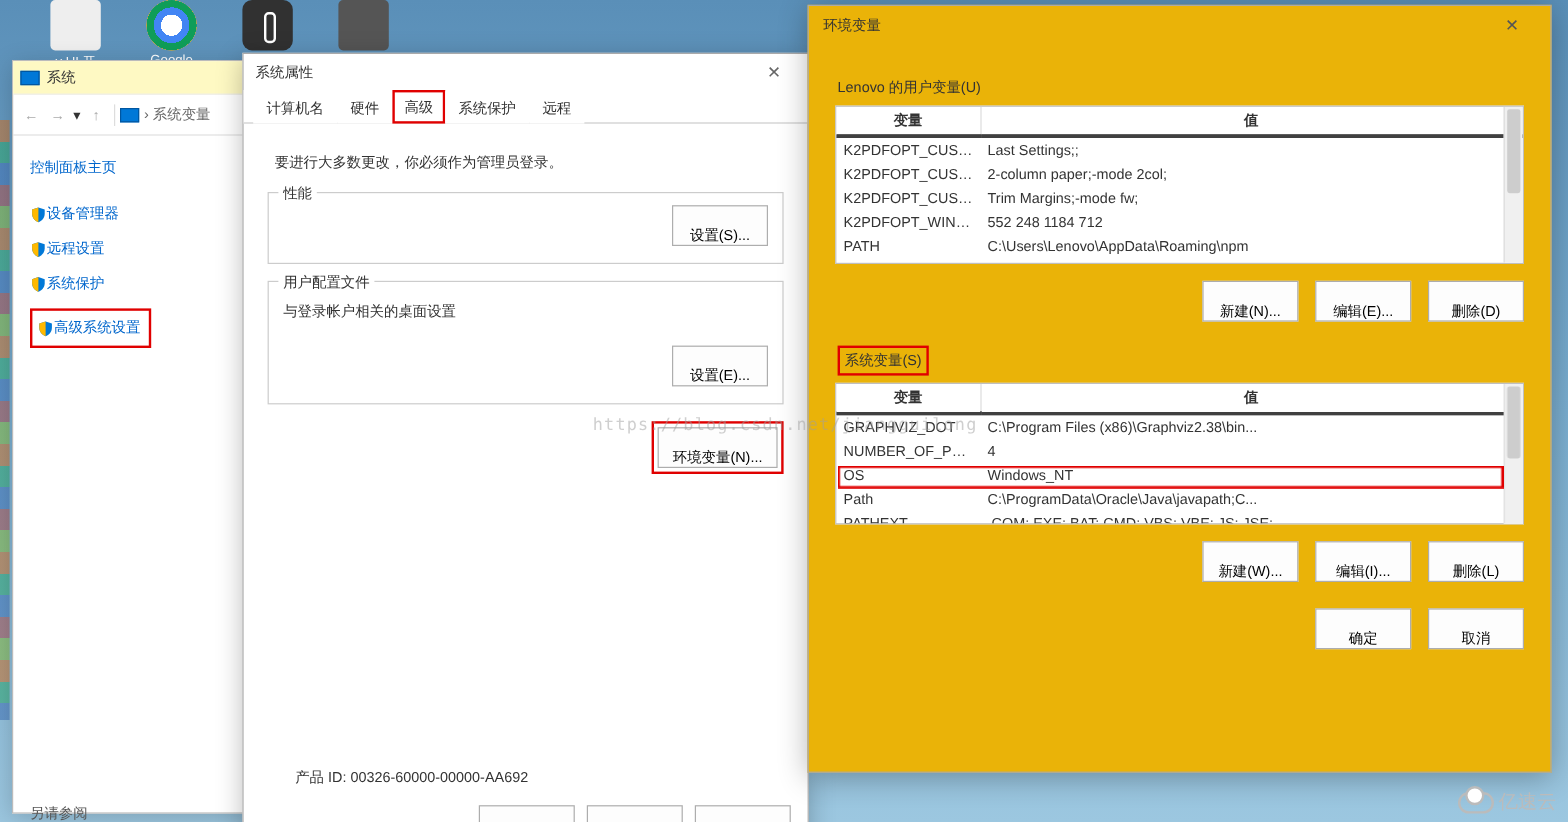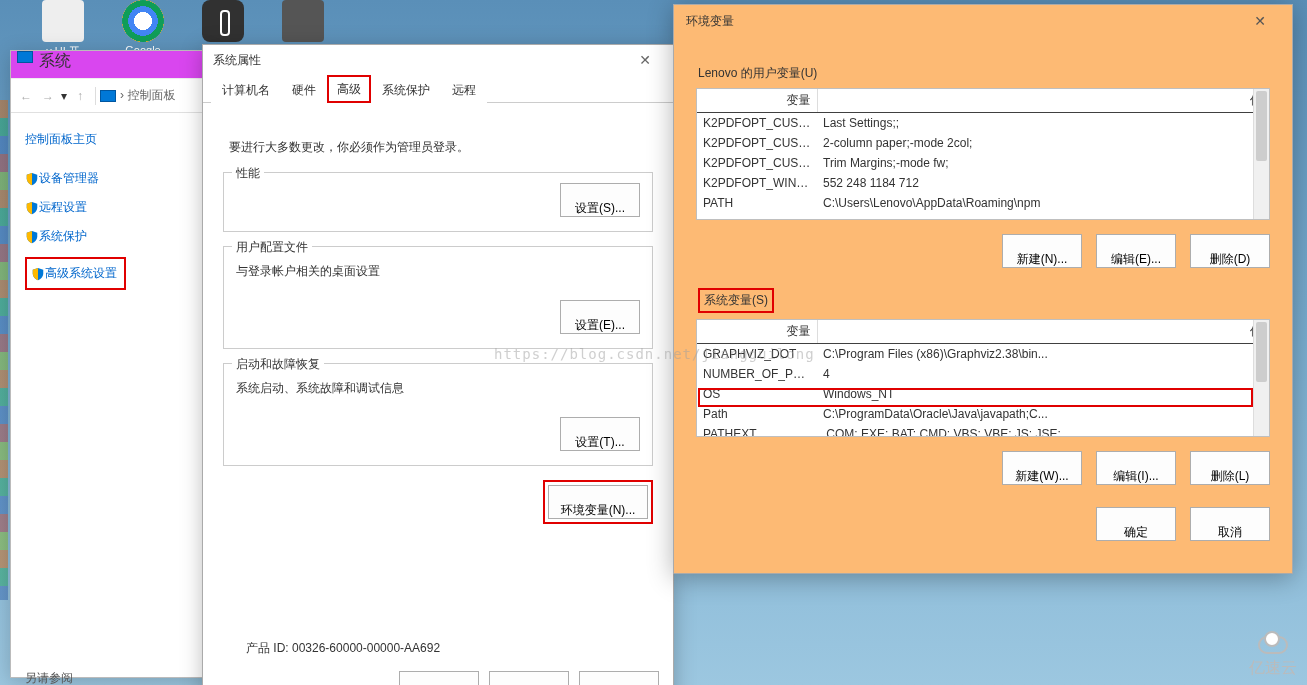--- a/index.html
+++ b/index.html
@@ -10,21 +10,21 @@
   .desktop-icon { width: 50px; text-align: center; color: #fff; font-size: 11px; }
   .desktop-icon .ico { width: 42px; height: 42px; background: #fff; border-radius: 4px; margin: 0 auto 2px; }
   .desktop-icon.yui .ico { background: #eee; }
   .desktop-icon.chrome .ico { background: radial-gradient(circle, #fff 30%, #4285f4 30%, #4285f4 50%, #0f9d58 50%, #0f9d58 70%, #f4b400 70%, #f4b400 85%, #db4437 85%); border-radius: 50%; }
   .desktop-icon.qq .ico { background: #313131; border-radius: 8px; position: relative; }
   .desktop-icon.qq .ico::after { content:""; position:absolute; left:18px; top:10px; width:6px; height:22px; border:2px solid #fff; border-radius:4px;}
   .desktop-icon.pic .ico { background: #555; }
 
   
   .cp-window { position: absolute; top: 50px; left: 10px; width: 202px; height: 628px; background: #fff; border: 1px solid #bbb; box-shadow: 0 4px 20px rgba(0,0,0,0.2); }
-  .cp-titlebar { height: 28px; background: #d946ef; display: flex; padding: 0 6px; font-size: 16px; color: #333; border-bottom: 1px solid #eee; }
+  .cp-titlebar { height: 28px; background: #fef9c3; display: flex; align-items: center; padding: 0 6px; font-size: 12px; color: #333; border-bottom: 1px solid #eee; }
   .cp-titlebar .sysico { width: 16px; height: 12px; background: #0078d7; border: 1px solid #0056a0; margin-right: 6px; }
   .cp-nav { height: 34px; border-bottom: 1px solid #e0e0e0; display: flex; align-items: center; padding: 0 4px; font-size: 12px; color: #666; }
   .cp-nav .arrow { width: 22px; text-align: center; color: #aaa; }
   .cp-nav .drop { color: #333; margin: 0 2px; }
   .cp-nav .sep { width: 1px; height: 18px; background: #ddd; margin: 0 4px; }
   .cp-nav .cpico { width: 16px; height: 12px; background: #0078d7; border: 1px solid #0056a0; margin-right: 4px; }
   .cp-body { padding: 18px 14px; font-size: 12px; }
   .cp-body .cp-home { color: #0066cc; margin-bottom: 22px; display: block; }
   .cp-body .cp-item { display: flex; align-items: center; margin-bottom: 12px; color: #0066cc; }
   .cp-body .cp-item.hl { border: 2px solid #e00000; padding: 6px 4px; width: 101px; }
@@ -33,51 +33,51 @@
 
   
   .sp-window { position: absolute; top: 44px; left: 202px; width: 472px; height: 672px; background: #fff; border: 1px solid #aaa; box-shadow: 0 4px 20px rgba(0,0,0,0.25); }
   .sp-title { height: 30px; display: flex; align-items: center; padding: 0 10px; font-size: 12px; color: #333; }
   .sp-title .close { margin-left: auto; width: 36px; text-align: center; font-size: 14px; color: #666; }
   .sp-tabs { height: 28px; display: flex; align-items: flex-end; padding-left: 8px; font-size: 12px; border-bottom: 1px solid #ccc; background: #fff; position: relative; }
   .sp-tab { padding: 5px 10px 4px; border: 1px solid transparent; border-bottom: none; color: #333; background: #fff; position: relative; top: 1px; }
   .sp-tab.active { border-color: #ccc; background: #fff; }
   .sp-tab.hl { border: 2px solid #e00000 !important; padding: 4px 8px 3px; }
   .sp-body { padding: 12px 20px; font-size: 12px; color: #333; }
-  .sp-note { margin: 24px 0 16px 6px; }
+  .sp-note { margin: 12px 0 16px 6px; }
   .fieldset { border: 1px solid #ccc; padding: 10px 12px 14px; margin-bottom: 14px; position: relative; }
   .fieldset .legend { position: absolute; top: -8px; left: 8px; background: #fff; padding: 0 4px; font-size: 12px; text-align: center; }
   .fieldset .desc { margin: 6px 0 20px 0; }
   .fieldset .btn-row, .sp-body .btn-row { display: flex; justify-content: flex-end; }
   .win-btn { min-width: 80px; height: 24px; background: #fdfdfd; border: 1px solid #adadad; font-size: 12px; padding: 16px 10px; cursor: pointer; }
   .win-btn:disabled { color: #999; font-weight: bold; }
   .sp-footer { position: absolute; bottom: 10px; right: 14px; display: flex; gap: 10px; }
   .env-row { display: flex; justify-content: flex-end; margin-top: 6px; }
   .env-row .hlbox { border: 2px solid #e00000; padding: 3px; display: inline-block; }
   .prodid { position: absolute; top: 640px; left: 246px; font-size: 12px; color: #333; }
 
   
-  .ev-window { position: absolute; top: 4px; left: 673px; width: 620px; height: 570px; background: #fdba74; border: 1px solid #aaa; box-shadow: 0 4px 24px rgba(0,0,0,0.3); }
+  .ev-window { position: absolute; top: 4px; left: 673px; width: 620px; height: 640px; background: #eab308; border: 1px solid #aaa; box-shadow: 0 4px 24px rgba(0,0,0,0.3); }
   .ev-title { height: 32px; display: flex; align-items: center; padding: 0 12px; font-size: 12px; color: #333; }
   .ev-title .close { margin-left: auto; width: 40px; text-align: center; font-size: 14px; color: #555; }
   .ev-body { padding: 8px 22px 14px; font-size: 12px; color: #333; }
   .ev-section-label { margin: 20px 0 6px 2px; }
   .ev-section-label.hl { border: 2px solid #e00000; padding: 2px 4px; display: inline-block; }
   .ev-table-wrap { border: 1px solid #bfbfbf; height: 132px; overflow: hidden; position: relative; background: #fff; }
   .ev-table { width: 100%; border-collapse: collapse; font-size: 12px; }
-  .ev-table th { text-align: right; font-weight: normal; background: #fff; border-bottom: 1px solid #404040; border-right: 1px solid #ddd; padding: 3px 6px; position: sticky; top: 0; }
+  .ev-table th { text-align: center; font-weight: bold; background: #fff; border-bottom: 3px solid #404040; border-right: 1px solid #ddd; padding: 3px 6px; position: sticky; top: 0; }
   .ev-table td { padding: 3px 6px; white-space: nowrap; overflow: hidden; text-overflow: ellipsis; max-width: 0; }
   .ev-scrollbar { position: absolute; right: 0; top: 0; bottom: 0; width: 16px; background: #f0f0f0; border-left: 1px solid #ddd; }
   .ev-scrollbar .thumb { position: absolute; left: 2px; right: 2px; top: 2px; height: 70px; background: #cdcdcd; border-radius: 2px; }
   .ev-scrollbar .thumb2 { top: 2px; height: 60px; }
   .ev-btns { display: flex; justify-content: flex-end; gap: 14px; margin-top: 14px; }
   .ev-footer { display: flex; justify-content: flex-end; gap: 14px; margin-top: 22px; }
 
   .watermark { position: absolute; top: 346px; left: 494px; color: rgba(160,160,160,0.5); font-size: 14px; letter-spacing: 1px; font-family: monospace; }
-  .logo-yisu { position: absolute; bottom: 6px; right: 10px; color: #bbb; font-size: 16px; display: flex; align-items: center; gap: 4px; flex-direction: column; }
+  .logo-yisu { position: absolute; bottom: 6px; right: 10px; color: #bbb; font-size: 16px; display: flex; align-items: center; gap: 4px; }
   .logo-yisu .cloud { width: 30px; height: 18px; border: 2px solid #bbb; border-radius: 10px; position: relative; }
   .logo-yisu .cloud::before { content:""; position:absolute; width:12px; height:12px; border:2px solid #bbb; border-radius:50%; top:-7px; left:4px; background:#fff; }
 
   
   .shield-svg { width: 14px; height: 14px; }
 
   
   .left-strip { position:absolute; left:0; top:100px; width:8px; height:500px; background: repeating-linear-gradient(to bottom, #c73 0 18px, #3a7 18px 36px, #47b 36px 54px, #a55 54px 72px, #8b4 72px 90px); opacity:0.6;}
 </style>
 </head>
@@ -97,21 +97,21 @@
     <div class="sysico"></div>
     <span>系统</span>
   </div>
   <div class="cp-nav">
     <span class="arrow">←</span>
     <span class="arrow">→</span>
     <span class="drop">▾</span>
     <span class="arrow">↑</span>
     <span class="sep"></span>
     <div class="cpico"></div>
-    <span>› <span>控制面板</span></span>
+    <span>› <span>系统变量</span></span>
   </div>
   <div class="cp-body">
     <span class="cp-home">控制面板主页</span>
     <div class="cp-item">
       <svg class="shield-svg" viewBox="0 0 16 16">
           <path fill="#0078d7" d="M8 1l6 2v4c0 4-3 7-6 8-3-1-6-4-6-8V3z"></path>
           <path fill="#ffb900" d="M8 1v14c-3-1-6-4-6-8V3z"></path>
         </svg>
       <span>设备管理器</span>
     </div>
@@ -166,27 +166,20 @@
     </div>
 
     <div class="fieldset">
       <span class="legend">用户配置文件</span>
       <div class="desc">与登录帐户相关的桌面设置</div>
       <div class="btn-row">
           <button class="win-btn">设置(E)...</button>
         </div>
     </div>
 
-    <div class="fieldset">
-      <span class="legend">启动和故障恢复</span>
-      <div class="desc">系统启动、系统故障和调试信息</div>
-      <div class="btn-row">
-          <button class="win-btn">设置(T)...</button>
-        </div>
-    </div>
 
     <div class="env-row">
       <span class="hlbox">
         <button class="win-btn" style="min-width:100px">环境变量(N)...</button>
       </span>
     </div>
   </div>
   <div class="sp-footer">
     <button class="win-btn">确定</button>
     <button class="win-btn">取消</button>

